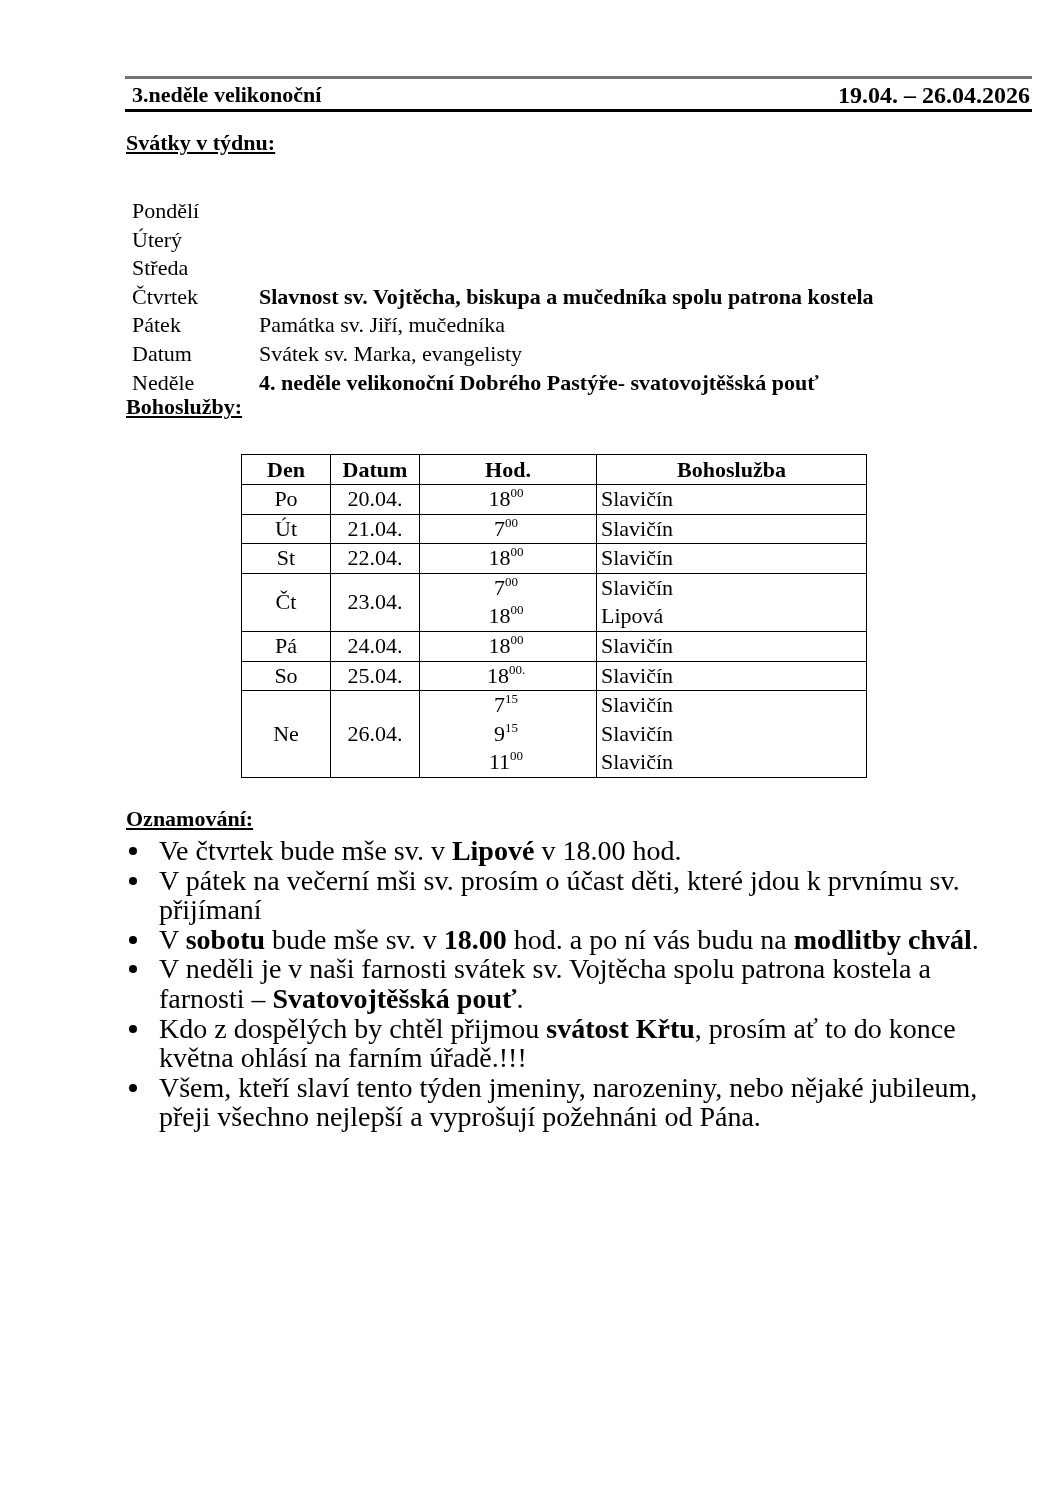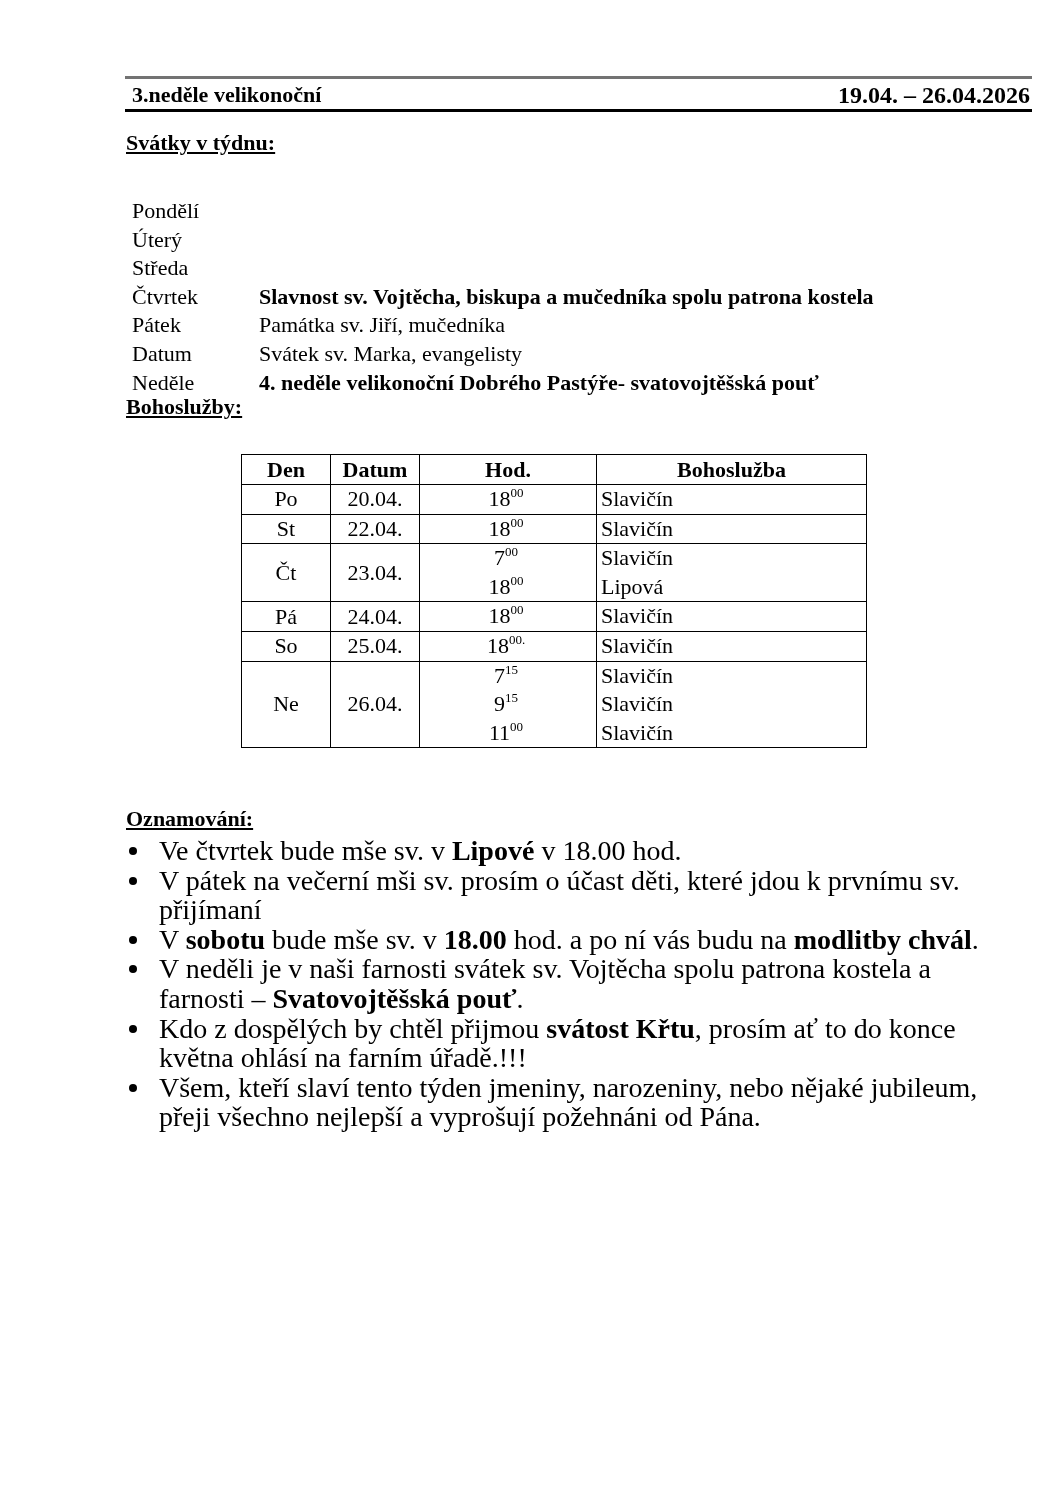--- a/index.html
+++ b/index.html
@@ -83,20 +83,30 @@
         <td class="c-den">Po</td>
         <td class="c-dat">20.04.</td>
         <td class="c-hod">
           <span class="line"><span>18</span><sup>00</sup></span>
         </td>
         <td class="c-bo">
           <span class="line">Slavičín</span>
         </td>
       </tr>
       <tr>
+        <td class="c-den">Út</td>
+        <td class="c-dat">21.04.</td>
+        <td class="c-hod">
+          <span class="line"><span>7</span><sup>00</sup></span>
+        </td>
+        <td class="c-bo">
+          <span class="line">Slavičín</span>
+        </td>
+      </tr>
+      <tr>
         <td class="c-den">St</td>
         <td class="c-dat">22.04.</td>
         <td class="c-hod">
           <span class="line"><span>18</span><sup>00</sup></span>
         </td>
         <td class="c-bo">
           <span class="line">Slavičín</span>
         </td>
       </tr>
       <tr>

